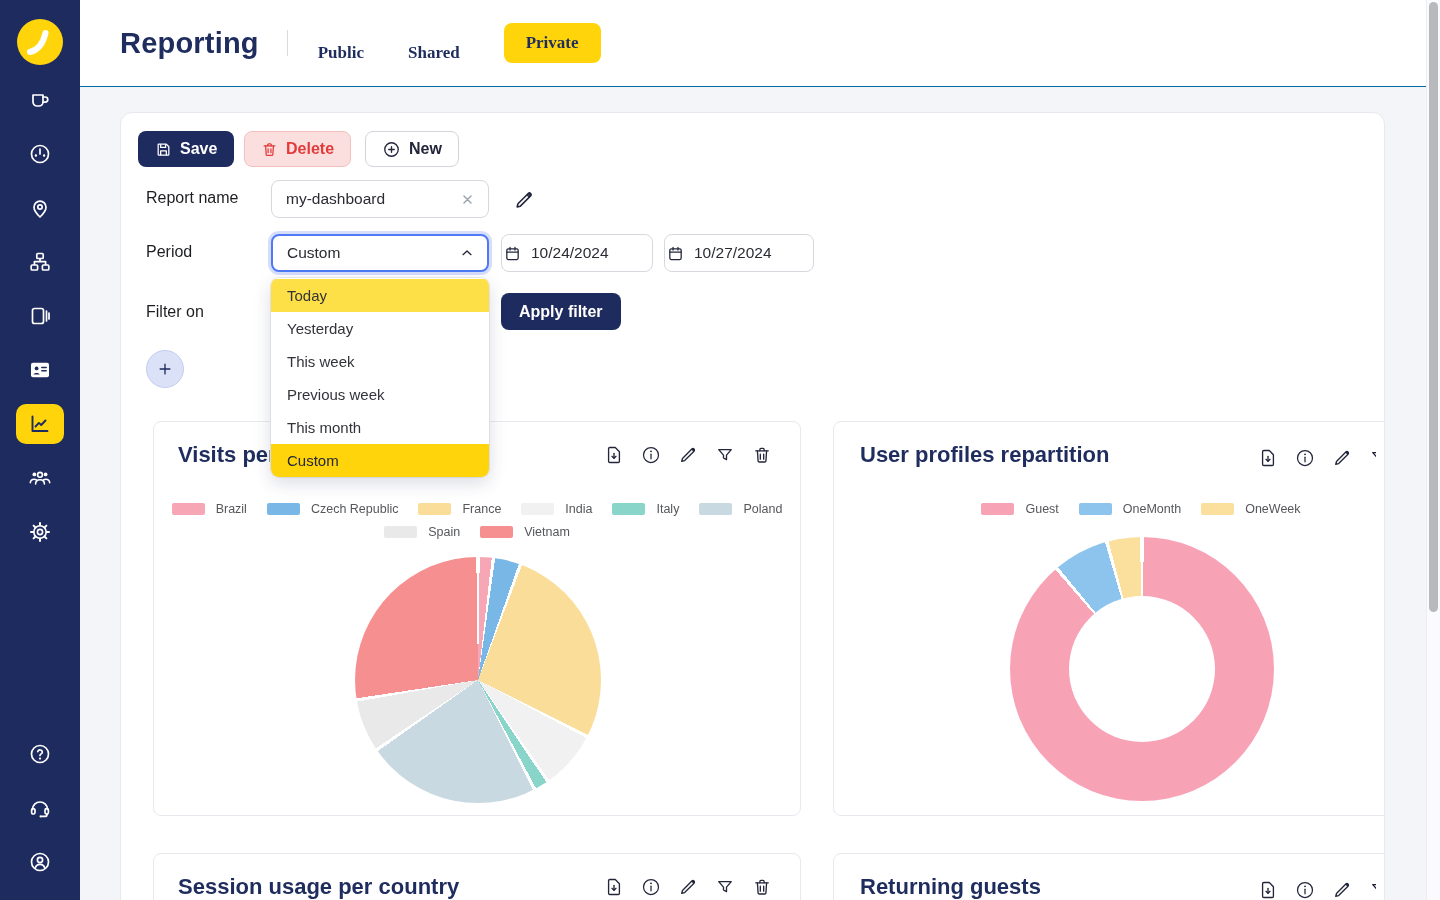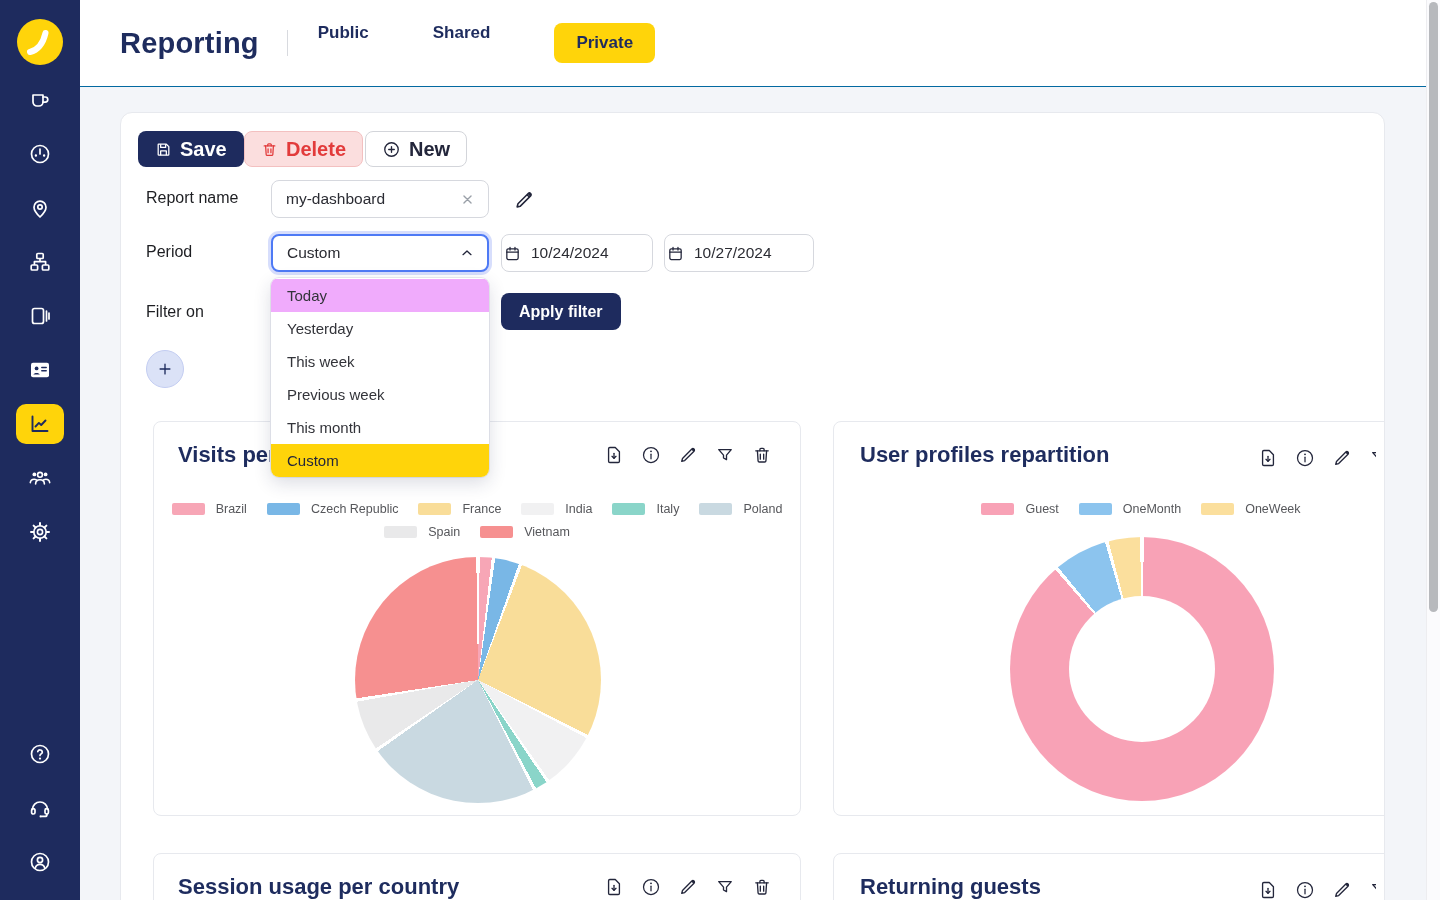--- a/index.html
+++ b/index.html
@@ -8,47 +8,47 @@
   
   .sidebar { position:fixed; left:0; top:0; width:80px; height:900px; background:#1E2B5E; z-index:50; }
   .logo { position:absolute; left:17px; top:19px; width:46px; height:46px; }
   .sb-ic { position:absolute; left:28px; width:24px; height:24px; cursor:pointer; }
   .sb-active { position:absolute; left:16px; top:404px; width:48px; height:40px; background:#FFD40A; border-radius:10px; display:flex; align-items:center; justify-content:center; cursor:pointer; }
 
   
   .header { position:fixed; left:80px; top:0; width:1360px; height:87px; background:#ffffff; border-bottom:1px solid #0369a1; display:flex; align-items:center; z-index:40; }
   .header h1 { margin-left:40px; font-size:29px; font-weight:bold; color:#1E2C5E; letter-spacing:.2px; }
   .hdr-div { width:1px; height:26px; background:#d8dadf; margin:0 30px 0 28px; }
-  .tabs { display:flex; align-items:flex-start; gap:64px; }
+  .tabs { display:flex; align-items:flex-end; gap:44px;font-family:Liberation Serif, serif; }
   .tab { font-size:17px; color:#1E2C5E; font-weight:bold; cursor:pointer; }
   .tab-pill { background:#FFD40A; border-radius:8px; padding:10px 22px; cursor:pointer; }
 
   
   .panel { position:absolute; left:120px; top:112px; width:1265px; height:1180px; background:#fff; border:1px solid #e7e9ee; border-radius:12px; overflow:hidden; }
 
   
-  .btn { position:absolute; top:18px; height:36px; border-radius:8px; display:flex; align-items:center; gap:8px; padding:0 16px; font-size:20px; font-weight:bold; cursor:pointer; border:1px solid transparent; }
+  .btn { position:absolute; top:18px; height:36px; border-radius:8px; display:flex; align-items:center; gap:8px; padding:0 16px; font-size:16px; font-weight:bold; cursor:pointer; border:1px solid transparent; }
   .btn-save { left:17px; background:#1E2B5E; color:#fff; }
   .btn-delete { left:123px; background:#FBDEDE; color:#E23B3B; border-color:#F3C0C0; }
   .btn-new { left:244px; background:#fff; color:#23263b; border-color:#d3d5da; }
 
   .flabel { position:absolute; left:25px; font-size:16px; color:#1d1e22; }
   .finput { position:absolute; left:150px; width:218px; height:38px; background:#fff; border:1px solid #d6d8de; border-radius:8px; display:flex; align-items:center; padding:0 12px 0 14px; font-size:15.5px; color:#2b2c33; }
   .txtinput { border:none; outline:none; flex:1; font-size:15.5px; color:#2b2c33; font-family:"Liberation Sans",sans-serif; min-width:0; background:transparent; }
   .sel-focus { border:2px solid #4E7AF5; box-shadow:0 0 0 3px rgba(94,122,245,.25); }
   .dateinput { position:absolute; height:38px; background:#fff; border:1px solid #d6d8de; border-radius:8px; display:flex; align-items:center; gap:10px; padding:0 2px; font-size:15.5px; color:#2b2c33; cursor:pointer; }
   .edit-pencil { position:absolute; left:392px; top:76px; width:22px; height:22px; cursor:pointer; }
 
   .btn-apply { position:absolute; left:380px; top:180px; height:37px; background:#1E2B5E; color:#fff; border:none; border-radius:8px; font-size:16px; font-weight:bold; padding:0 18px; cursor:pointer; }
   .plus-btn { position:absolute; left:25px; top:237px; width:38px; height:38px; border-radius:50%; background:#DBE2F7; border:1px solid #C3CDF2; color:#1E2B5E; font-size:21px; display:flex; align-items:center; justify-content:center; cursor:pointer; }
 
   
   .dropdown { position:absolute; left:150px; top:165px; width:218px; background:#fff; border-radius:8px; box-shadow:0 6px 18px rgba(30,40,80,.16), 0 0 0 1px #eceef2; overflow:hidden; z-index:30; padding-top:1px; }
   .dd-item { height:33px; line-height:33px; padding-left:16px; font-size:15px; color:#33343a; cursor:pointer; }
-  .dd-item.state-hover { background:#f0abfc; }
+  .dd-item.state-hover { background:#fde047; }
   .dd-item.state-selected { background:#FFD40A; color:#23263b; }
 
   
   .card { position:absolute; width:648px; height:395px; background:#fff; border:1px solid #e7e9ee; border-radius:8px; }
   .card--r { width:616px; }
   .card-head { display:flex; justify-content:space-between; align-items:flex-start; padding:20px 28px 0 24px; }
   .card-title { font-size:22px; font-weight:bold; color:#1E2C5E; }
   .card-actions { display:flex; gap:17px; margin-top:3px; }
   .card-actions svg { cursor:pointer; }
   .card--r .card-actions { position:absolute; left:424px; top:23px; width:118px; overflow:hidden; }

